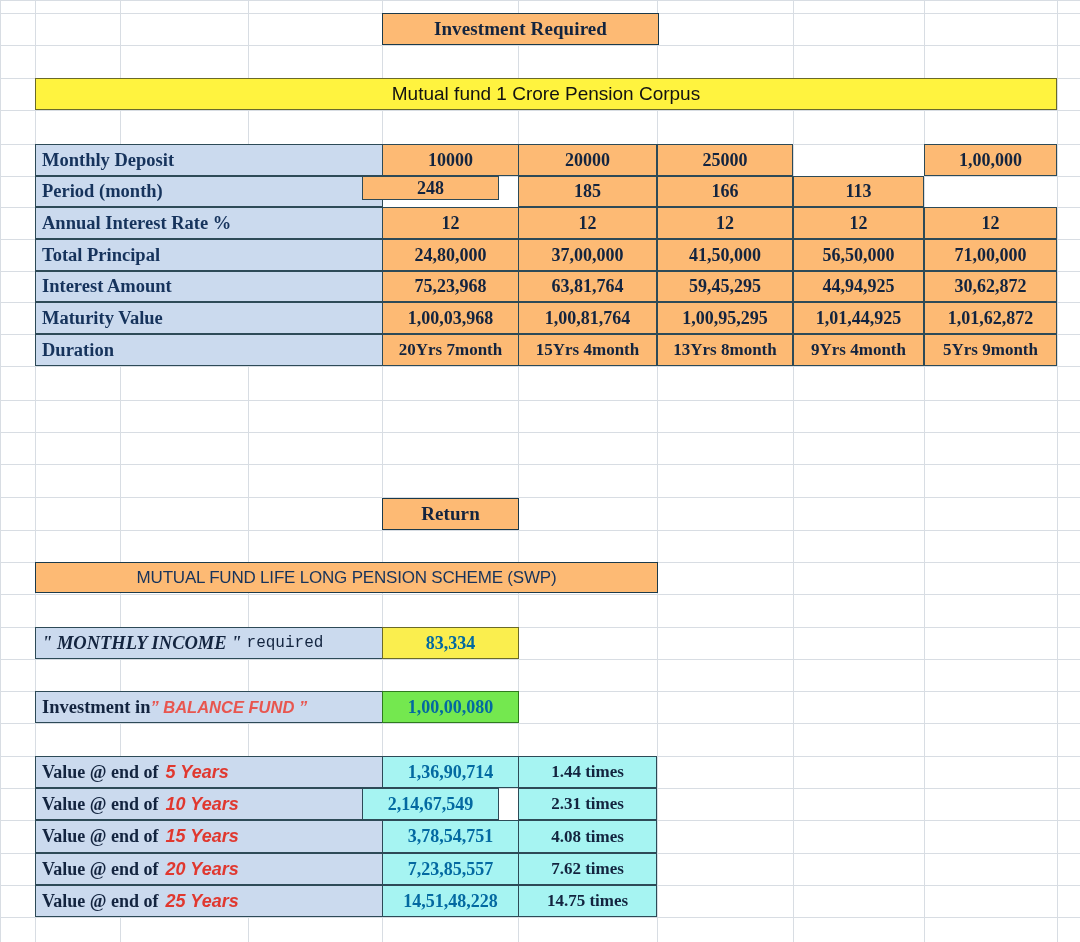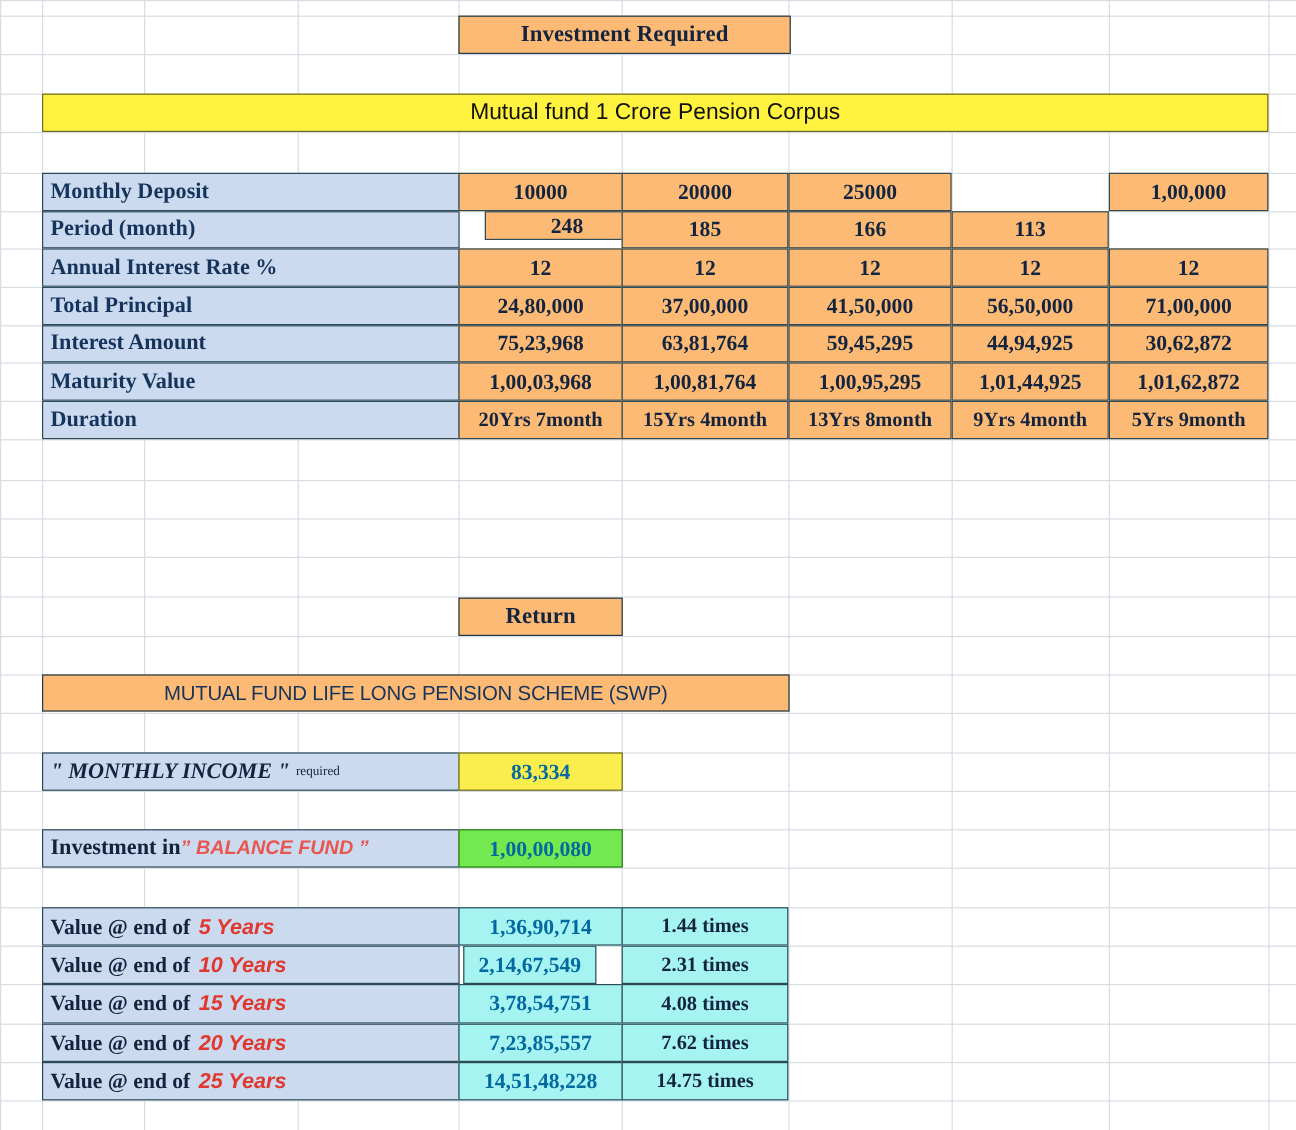--- a/index.html
+++ b/index.html
@@ -43,21 +43,21 @@
 
   .hdr-box{font-size:19px;letter-spacing:.1px;}
   .band-yellow{font-size:19px;font-family:"Liberation Sans",sans-serif;font-weight:normal;color:#121212;}
   .band-cyan{font-size:17px;font-family:"Liberation Sans",sans-serif;font-weight:normal;color:#16335c;letter-spacing:-.2px;}
 
   .row-label{font-size:18.5px;padding-left:6px;}
   .row-val{font-size:18px;}
   .dur-val{font-size:17px;}
 
   .mi-label{font-size:18.5px;padding-left:6px;font-style:italic;}
-  .mi-label .plain{font-style:normal;font-weight:normal;font-size:11px;}
+  .mi-label .plain{font-style:normal;font-weight:normal;font-size:16px;font-family:Liberation Mono, monospace;}
   .inv-label{font-size:18.5px;padding-left:6px;}
   .inv-label .fundname{font-style:italic;font-family:"Liberation Sans",sans-serif;
       font-weight:bold;font-size:16.5px;color:#E8564F;}
 
   .vy-label{font-size:18px;padding-left:6px;}
   .vy-label .yrs{font-family:"Liberation Sans",sans-serif;font-style:italic;
       font-weight:bold;font-size:18px;color:#E0382F;padding-left:7px;}
   .vy-val{font-size:18px;}
   .vy-times{font-size:17px;}
 </style>
@@ -115,21 +115,21 @@
 
   <div class="cell lbl bko lft serif-b row-label t-blue" style="left:35px;top:144px;width:348px;height:32px;">Monthly Deposit</div>
   <div class="cell lbl bko lft serif-b row-label t-blue" style="left:35px;top:176px;width:348px;height:31px;">Period (month)</div>
   <div class="cell lbl bko lft serif-b row-label t-blue" style="left:35px;top:207px;width:348px;height:32px;">Annual Interest Rate %</div>
   <div class="cell lbl bko lft serif-b row-label t-blue" style="left:35px;top:239px;width:348px;height:32px;">Total Principal</div>
   <div class="cell lbl bko lft serif-b row-label t-blue" style="left:35px;top:271px;width:348px;height:31px;">Interest Amount</div>
   <div class="cell lbl bko lft serif-b row-label t-blue" style="left:35px;top:302px;width:348px;height:32px;">Maturity Value</div>
   <div class="cell lbl bko lft serif-b row-label t-blue" style="left:35px;top:334px;width:348px;height:32px;">Duration</div>
 
   <div class="cell cy bko ctr serif-b row-val t-navy" style="left:382px;top:144px;width:137px;height:32px;">10000</div>
-  <div class="cell cy bko ctr serif-b row-val t-navy" style="left:404px;top:176px;width:137px;height:24px;">248</div>
+  <div class="cell cy bko ctr serif-b row-val t-navy" style="left:362px;top:176px;width:137px;height:24px;">248</div>
   <div class="cell cy bko ctr serif-b row-val t-navy" style="left:382px;top:207px;width:137px;height:32px;">12</div>
   <div class="cell cy bko ctr serif-b row-val t-navy" style="left:382px;top:239px;width:137px;height:32px;">24,80,000</div>
   <div class="cell cy bko ctr serif-b row-val t-navy" style="left:382px;top:271px;width:137px;height:31px;">75,23,968</div>
   <div class="cell cy bko ctr serif-b row-val t-navy" style="left:382px;top:302px;width:137px;height:32px;">1,00,03,968</div>
   <div class="cell cy bko ctr serif-b dur-val t-navy" style="left:382px;top:334px;width:137px;height:32px;">20Yrs 7month</div>
 
   <div class="cell cy bko ctr serif-b row-val t-navy" style="left:518px;top:144px;width:139px;height:32px;">20000</div>
   <div class="cell cy bko ctr serif-b row-val t-navy" style="left:518px;top:176px;width:139px;height:31px;">185</div>
   <div class="cell cy bko ctr serif-b row-val t-navy" style="left:518px;top:207px;width:139px;height:32px;">12</div>
   <div class="cell cy bko ctr serif-b row-val t-navy" style="left:518px;top:239px;width:139px;height:32px;">37,00,000</div>
@@ -179,21 +179,21 @@
     <span>Value @ end of</span>
       <span class="yrs">5 Years</span>
   </div>
   <div class="cell cy2 bko ctr serif-b vy-val t-dark" style="left:382px;top:756px;width:137px;height:32px;">1,36,90,714</div>
   <div class="cell cy2 bko ctr serif-b vy-times t-navy" style="left:518px;top:756px;width:139px;height:32px;">1.44 times</div>
 
   <div class="cell lbl bko lft vy-label t-navy serif-b" style="left:35px;top:788px;width:348px;height:32px;">
     <span>Value @ end of</span>
       <span class="yrs">10 Years</span>
   </div>
-  <div class="cell cy2 bko ctr serif-b vy-val t-dark" style="left:386px;top:788px;width:111px;height:32px;">2,14,67,549</div>
+  <div class="cell cy2 bko ctr serif-b vy-val t-dark" style="left:362px;top:788px;width:137px;height:32px;">2,14,67,549</div>
   <div class="cell cy2 bko ctr serif-b vy-times t-navy" style="left:518px;top:788px;width:139px;height:32px;">2.31 times</div>
 
   <div class="cell lbl bko lft vy-label t-navy serif-b" style="left:35px;top:820px;width:348px;height:33px;">
     <span>Value @ end of</span>
       <span class="yrs">15 Years</span>
   </div>
   <div class="cell cy2 bko ctr serif-b vy-val t-dark" style="left:382px;top:820px;width:137px;height:33px;">3,78,54,751</div>
   <div class="cell cy2 bko ctr serif-b vy-times t-navy" style="left:518px;top:820px;width:139px;height:33px;">4.08 times</div>
 
   <div class="cell lbl bko lft vy-label t-navy serif-b" style="left:35px;top:853px;width:348px;height:32px;">

